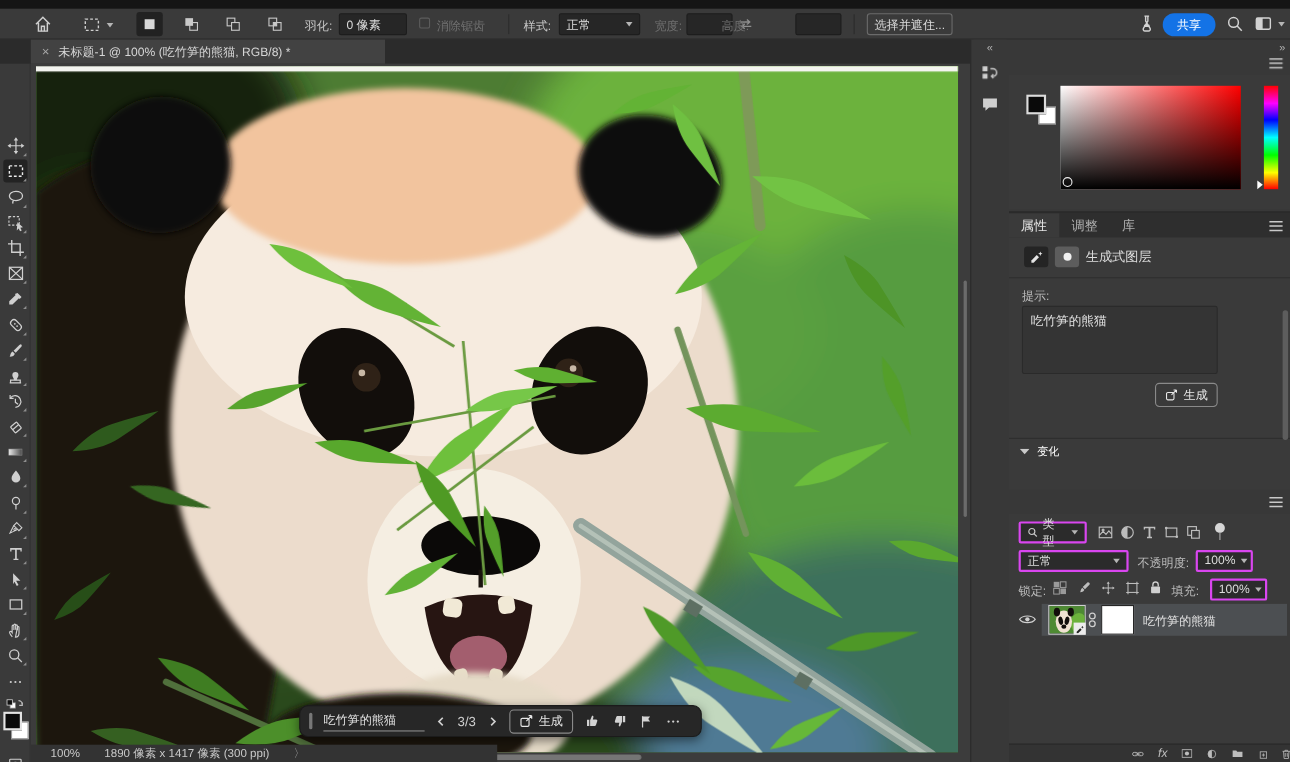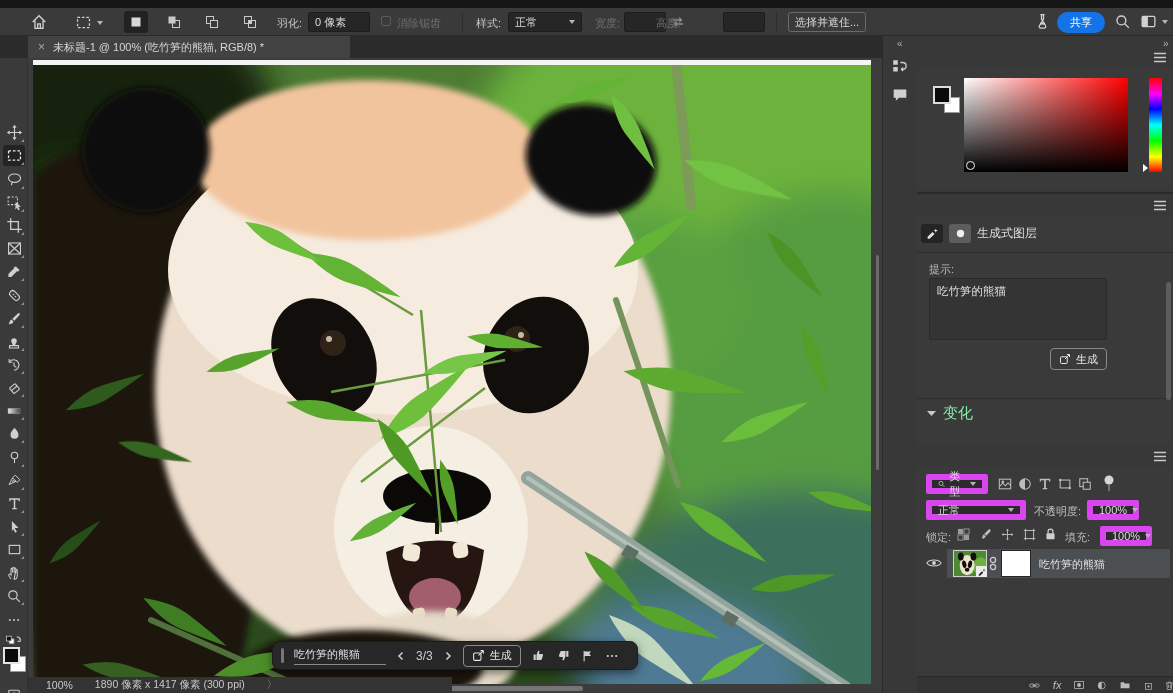--- a/index.html
+++ b/index.html
@@ -64,21 +64,21 @@
 
   
   .dock { left:882px; top:36px; width:291px; height:657px; background:#383838; border-left:1px solid #2a2a2a; }
   .icon-strip { position:absolute; left:2px; top:0; width:30px; height:657px; background:#383838; }
   .collapse { color:#b0b0b0; font-size:10px; letter-spacing:-1px; }
   .panel-tabs { position:absolute; left:34px; width:257px; height:22px; background:#2e2e2e; display:flex; align-items:flex-end; }
   .ptab { height:22px; padding:0 11px; display:flex; align-items:center; color:#aeaeae; font-size:12px; }
   .ptab.active { background:#3a3a3a; color:#e6e6e6; }
   .pmenu { position:absolute; right:6px; top:5px; }
   .panel-divider { position:absolute; left:34px; width:257px; height:2px; background:#2a2a2a; }
-  .dd { background:#2b2b2b; border:6px solid #d946ef; border-radius:2px; height:20px; display:flex;
+  .dd { background:#2b2b2b; border:2px solid #d946ef; border-radius:2px; height:20px; display:flex;
         align-items:center; padding:0 6px; color:#dcdcdc; justify-content:space-between; }
   .mini-label { color:#bdbdbd; }
   .thumb-box { border:1px solid #262626; }
   .layer-row { position:absolute; left:34px; width:257px; height:29px; }
   .layer-row.selected .hl { position:absolute; left:30px; right:4px; top:0; bottom:0; background:#4c4f52; }
   .layer-name { color:#e2e2e2; font-size:11px; }
   .bottom-bar { position:absolute; left:34px; top:640px; width:257px; height:17px; background:#333;
                 border-top:1px solid #292929; display:flex; align-items:center; gap:13px; padding-left:112px; }
   .fx { font-style:italic; color:#bdbdbd; font-size:11px; }
   .scroll-thumb { position:absolute; background:#5d5d5d; border-radius:3px; }
@@ -521,25 +521,30 @@
         background:linear-gradient(to bottom, rgba(0,0,0,0) 0%, #000 100%),linear-gradient(to right,#fff 0%,#f00 100%)">
       <div class="abs" style="left:2px;bottom:2px;width:9px;height:9px;border:1.5px solid #eee;border-radius:50%"></div>
     </div>
     <div class="abs" style="left:232px;top:10px;width:13px;height:94px;
         background:linear-gradient(to bottom,#f00 0%,#f0f 17%,#00f 33%,#0ff 50%,#0f0 67%,#ff0 84%,#f00 100%)">
       <div class="abs" style="left:-6px;bottom:0;width:0;height:0;border-top:4px solid transparent;border-bottom:4px solid transparent;border-left:5px solid #fff"></div>
     </div>
   </div>
   <div class="panel-divider" style="top:156px"></div>
 
+  <div class="panel-tabs" style="top:158px">
+    <div class="ptab active">属性</div>
+    <div class="ptab">调整</div>
+    <div class="ptab">库</div>
+  </div>
   <svg class="pmenu" style="top:164px" width="14" height="11" viewBox="0 0 14 11">
     <path d="M1 1.5h12M1 5.5h12M1 9.5h12" stroke="#c9c9c9" stroke-width="1.4"></path>
   </svg>
   <div class="abs" style="left:34px;top:180px;width:257px;height:229px;background:#3a3a3a">
-    <div class="abs row" style="left:4px;top:8px;gap:6px">
+    <div class="abs row" style="left:14px;top:8px;gap:6px">
       <div style="width:22px;height:19px;background:#242424;border-radius:3px;display:flex;align-items:center;justify-content:center">
         <svg width="13" height="13" viewBox="0 0 16 16" fill="#e4e4e4">
             <path d="M2 12l6-6 2.5 2.5-6 6H2z"></path>
             <path d="M12 2l.7 1.8L14.5 4.5l-1.8.7L12 7l-.7-1.8L9.5 4.5l1.8-.7z"></path>
           </svg>
       </div>
       <div style="width:22px;height:19px;background:#5d5d5d;border-radius:3px;display:flex;align-items:center;justify-content:center">
         <svg width="13" height="13" viewBox="0 0 16 16">
             <circle cx="8" cy="8" r="4.5" fill="#f0f0f0"></circle>
           </svg>
@@ -554,21 +559,21 @@
         <rect x="2" y="5" width="9" height="9" rx="1.5"></rect>
           <path d="M8 8l5.5-5.5M14 2h-3.5M14 2v3.5"></path>
       </svg>
       <span>生成</span>
     </div>
     <div class="abs" style="left:0;top:182px;width:257px;height:1px;background:#2e2e2e"></div>
     <div class="abs row" style="left:10px;top:188px;gap:7px">
       <svg width="9" height="6" viewBox="0 0 9 6">
           <path d="M0 0l4.5 5L9 0z" fill="#c9c9c9"></path>
         </svg>
-      <span style="font-size:15px;color:#86efac">变化</span>
+      <span style="font-size:10px;color:#ffffff">变化</span>
     </div>
     <div class="scroll-thumb" style="right:3px;top:66px;width:5px;height:118px"></div>
   </div>
 
   <svg class="pmenu" style="top:415px" width="14" height="11" viewBox="0 0 14 11">
     <path d="M1 1.5h12M1 5.5h12M1 9.5h12" stroke="#c9c9c9" stroke-width="1.4"></path>
   </svg>
   <div class="abs" style="left:34px;top:431px;width:257px;height:226px;background:#3a3a3a">
 
     <div class="abs dd" style="left:9px;top:7px;width:62px">

